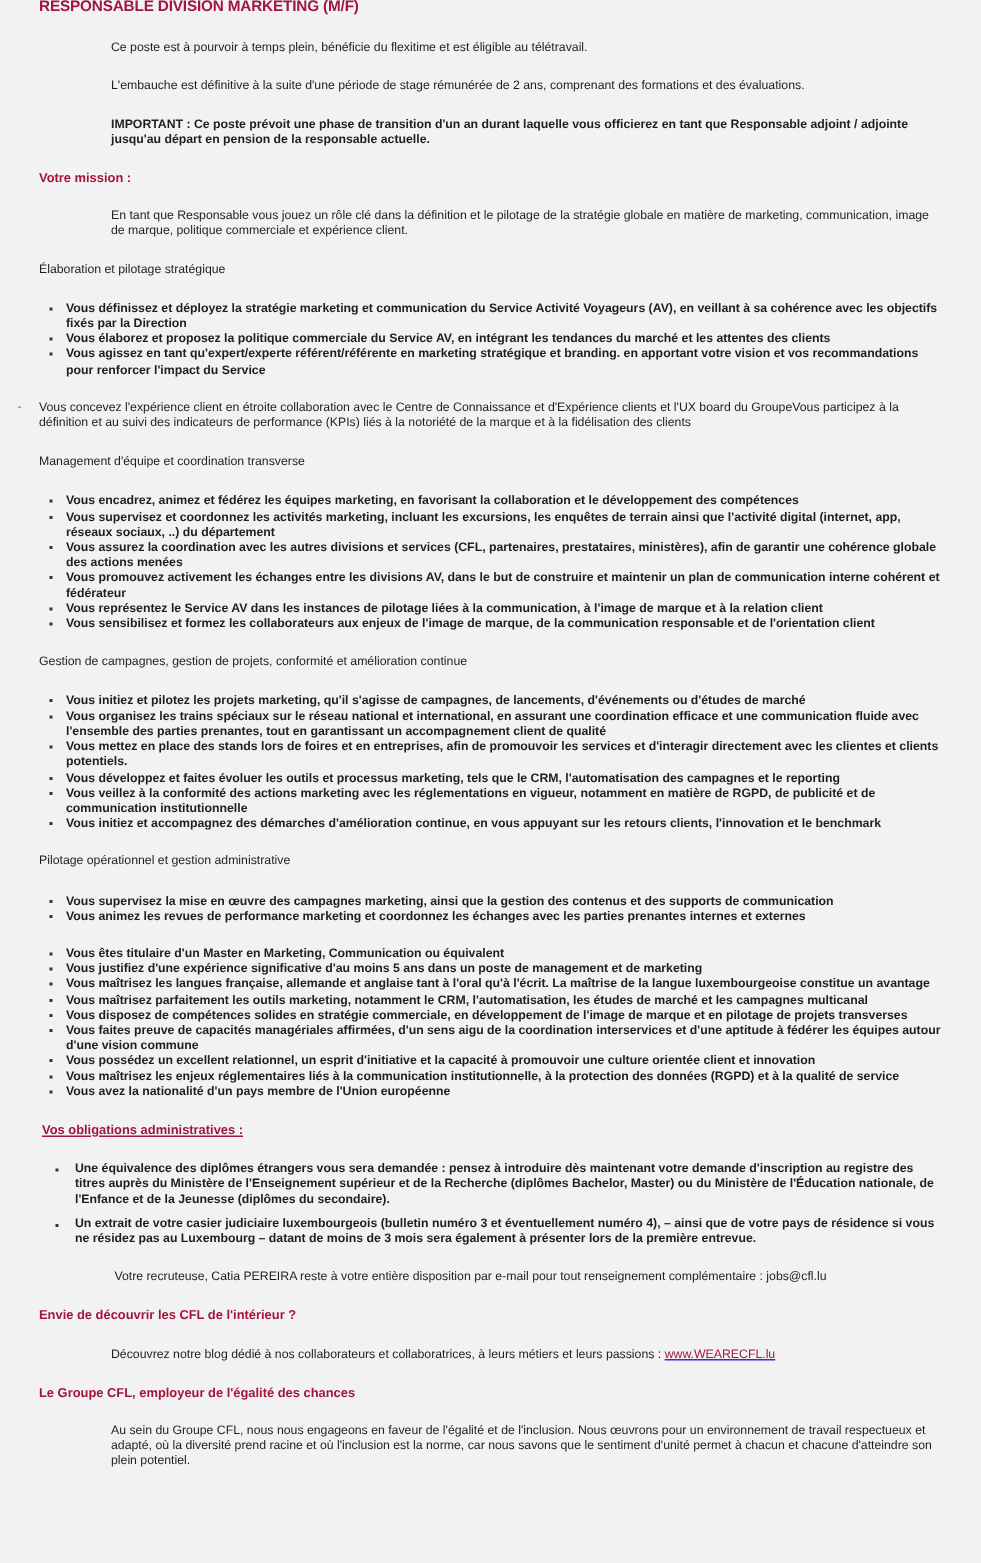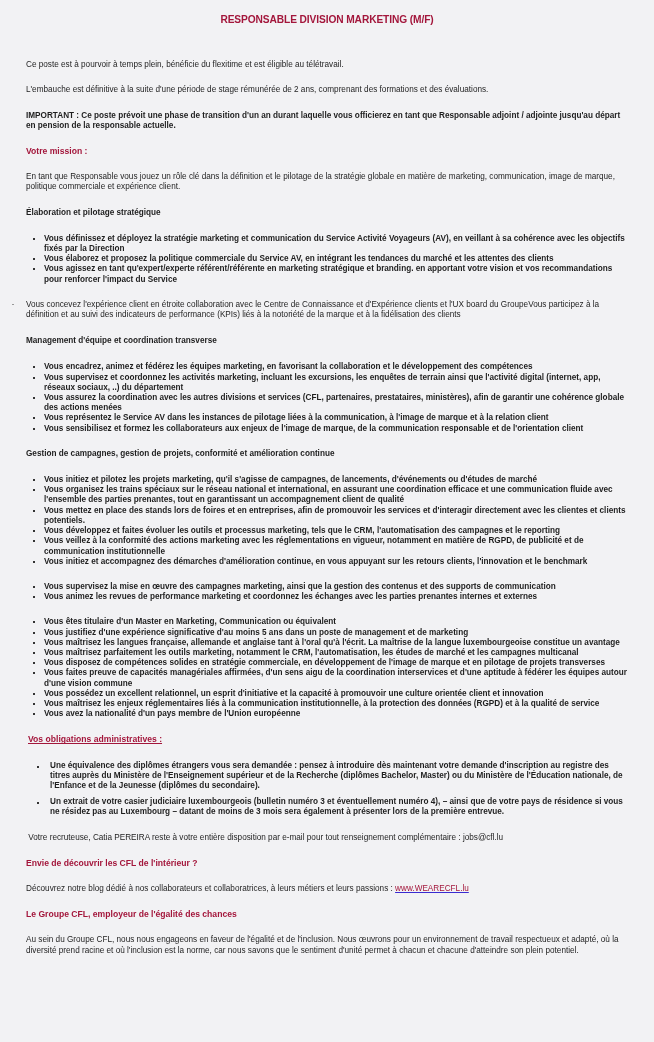--- a/index.html
+++ b/index.html
@@ -8,39 +8,38 @@
     height: 1042px;
     background: #f2f2f4;
     font-family: "Liberation Sans", sans-serif;
     font-size: 8.2px;
     color: #1e1e1e;
     overflow: hidden;
     line-height: 10.2px;
   }
   .page { position: relative; padding: 0 26px; }
   .title {
-    text-align: center;
+    text-align: left;
     color: #a3163b;
     font-weight: bold;
     font-size: 10.2px;
-    padding-top: 15px;
-    margin: 0 0 35px 0;
+    margin: 0 0 17px 0;
     letter-spacing: -0.1px;
   }
   p { margin: 0; }
-  .para { margin-bottom: 15px; }
+  .para { margin-bottom: 15px; margin-left: 48px; }
   .bold { font-weight: bold; }
   .section-heading {
     color: #a3163b;
     font-weight: bold;
     font-size: 8.6px;
     margin: 0 0 16px 0;
   }
   .sub-heading {
-    font-weight: bold;
+    font-weight: normal;
     margin: 0 0 16px 0;
   }
   ul {
     margin: 0 0 15px 0;
     padding: 0 0 0 18px;
     list-style: none;
   }
   ul li {
     position: relative;
     padding-left: 0;
@@ -96,34 +95,36 @@
       <li>Vous élaborez et proposez la politique commerciale du Service AV, en intégrant les tendances du marché et les attentes des clients</li>
       <li>Vous agissez en tant qu'expert/experte référent/référente en marketing stratégique et branding. en apportant votre vision et vos recommandations pour renforcer l'impact du Service</li>
     </ul>
     <p class="loose-item">Vous concevez l'expérience client en étroite collaboration avec le Centre de Connaissance et d'Expérience clients et l'UX board du GroupeVous participez à la définition et au suivi des indicateurs de performance (KPIs) liés à la notoriété de la marque et à la fidélisation des clients</p>
 
     <p class="sub-heading">Management d'équipe et coordination transverse</p>
     <ul>
       <li>Vous encadrez, animez et fédérez les équipes marketing, en favorisant la collaboration et le développement des compétences</li>
       <li>Vous supervisez et coordonnez les activités marketing, incluant les excursions, les enquêtes de terrain ainsi que l'activité digital (internet, app, réseaux sociaux, ..) du département</li>
       <li>Vous assurez la coordination avec les autres divisions et services (CFL, partenaires, prestataires, ministères), afin de garantir une cohérence globale des actions menées</li>
+      <li>Vous promouvez activement les échanges entre les divisions AV, dans le but de construire et maintenir un plan de communication interne cohérent et fédérateur</li>
       <li>Vous représentez le Service AV dans les instances de pilotage liées à la communication, à l'image de marque et à la relation client</li>
       <li>Vous sensibilisez et formez les collaborateurs aux enjeux de l'image de marque, de la communication responsable et de l'orientation client</li>
     </ul>
 
     <p class="sub-heading">Gestion de campagnes, gestion de projets, conformité et amélioration continue</p>
     <ul>
       <li>Vous initiez et pilotez les projets marketing, qu'il s'agisse de campagnes, de lancements, d'événements ou d'études de marché</li>
       <li>Vous organisez les trains spéciaux sur le réseau national et international, en assurant une coordination efficace et une communication fluide avec l'ensemble des parties prenantes, tout en garantissant un accompagnement client de qualité</li>
       <li>Vous mettez en place des stands lors de foires et en entreprises, afin de promouvoir les services et d'interagir directement avec les clientes et clients potentiels.</li>
       <li>Vous développez et faites évoluer les outils et processus marketing, tels que le CRM, l'automatisation des campagnes et le reporting</li>
       <li>Vous veillez à la conformité des actions marketing avec les réglementations en vigueur, notamment en matière de RGPD, de publicité et de communication institutionnelle</li>
       <li>Vous initiez et accompagnez des démarches d'amélioration continue, en vous appuyant sur les retours clients, l'innovation et le benchmark</li>
     </ul>
 
+    <p class="sub-heading">Pilotage opérationnel et gestion administrative</p>
     <ul>
       <li>Vous supervisez la mise en œuvre des campagnes marketing, ainsi que la gestion des contenus et des supports de communication</li>
       <li>Vous animez les revues de performance marketing et coordonnez les échanges avec les parties prenantes internes et externes</li>
     </ul>
   </div>
 
   <div>
     <ul>
       <li>Vous êtes titulaire d'un Master en Marketing, Communication ou équivalent</li>
       <li>Vous justifiez d'une expérience significative d'au moins 5 ans dans un poste de management et de marketing</li>

